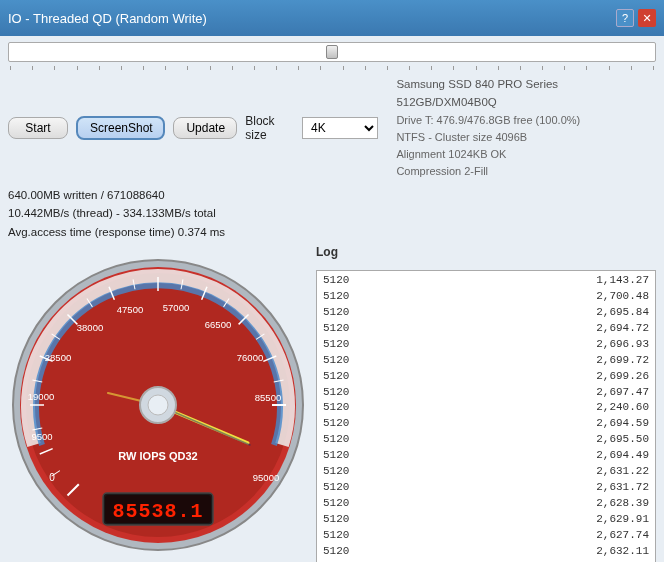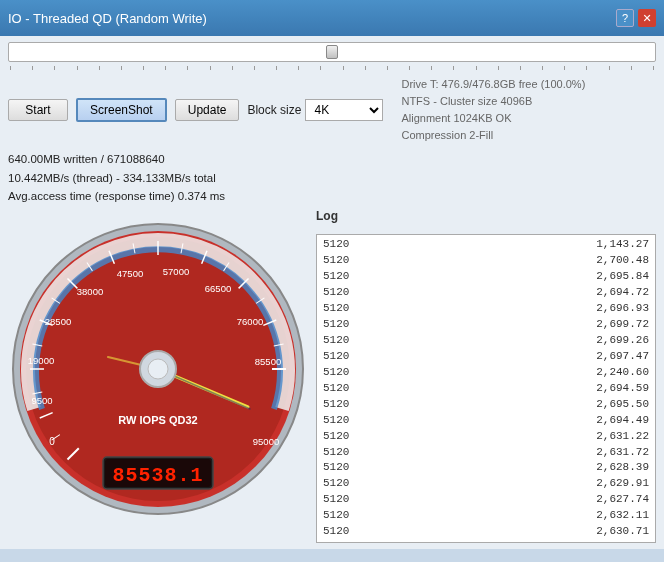--- a/index.html
+++ b/index.html
@@ -90,21 +90,21 @@
       align-items: center;
       gap: 8px;
       margin-bottom: 6px;
     }
     .btn {
       padding: 3px 12px;
       border: 1px solid #aaa;
       background: linear-gradient(to bottom, #f5f5f5, #ddd);
       cursor: pointer;
       font-size: 12px;
-      border-radius: 2px;
+      border-radius: 8px;
       min-width: 60px;
     }
     .btn-active {
       background: linear-gradient(to bottom, #d0e4f8, #b8d0f0);
       border: 2px solid #5588bb;
     }
     .block-size-group {
       display: flex;
       align-items: center;
       gap: 4px;
@@ -227,20 +227,21 @@
     <button class="btn">Start</button>
     <button class="btn btn-active">ScreenShot</button>
     <button class="btn">Update</button>
     <div class="block-size-group">
       <span class="block-size-label">Block size</span>
       <select class="block-size-select">
       <option value="512B">512B</option><option value="1K">1K</option><option value="2K">2K</option><option value="4K" selected="">4K</option><option value="8K">8K</option><option value="16K">16K</option><option value="32K">32K</option><option value="64K">64K</option><option value="128K">128K</option><option value="256K">256K</option><option value="512K">512K</option><option value="1M">1M</option><option value="2M">2M</option></select>
     </div>
 
     <div style="margin-left: 10px; font-size: 11px; color: #666; line-height: 1.55;">
+      <div style="color: #555; font-size: 11.5px;">Samsung SSD 840 PRO Series 512GB/DXM04B0Q</div>
       <div>Drive T:  476.9/476.8GB free (100.0%)</div>
       <div>NTFS - Cluster size 4096B</div>
       <div>Alignment 1024KB OK</div>
       <div>Compression 2-Fill</div>
     </div>
   </div>
 
   <div class="stats-text">
     <div>640.00MB written / 671088640</div>
     <div>10.442MB/s (thread) - 334.133MB/s total</div>

